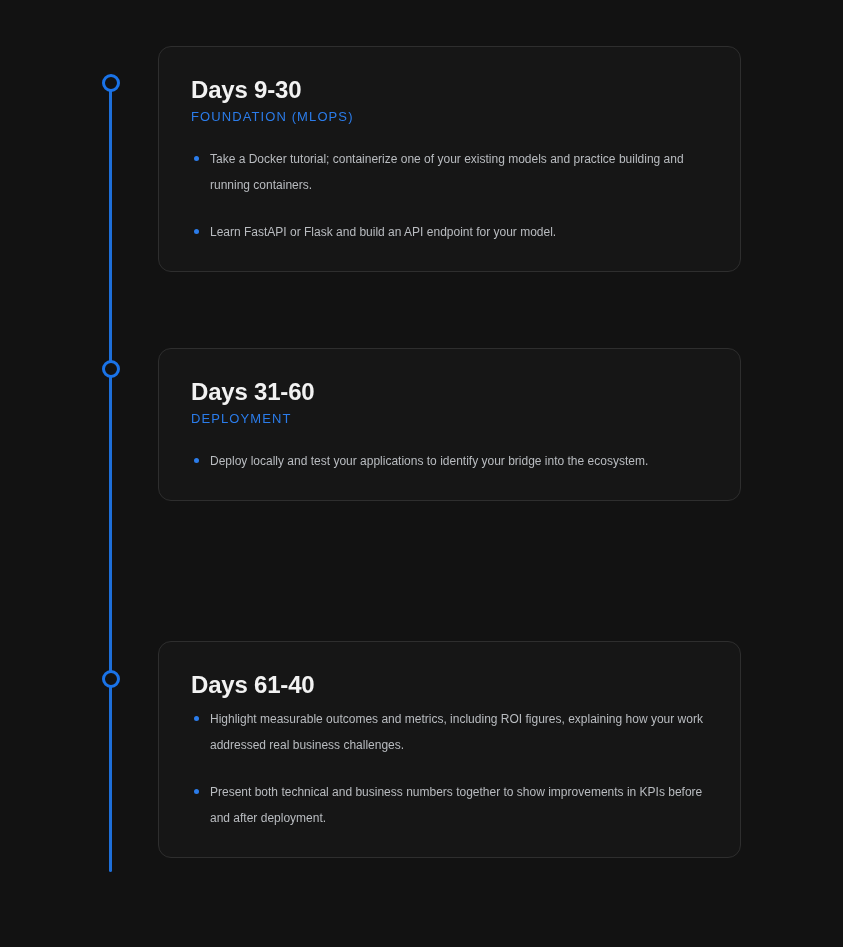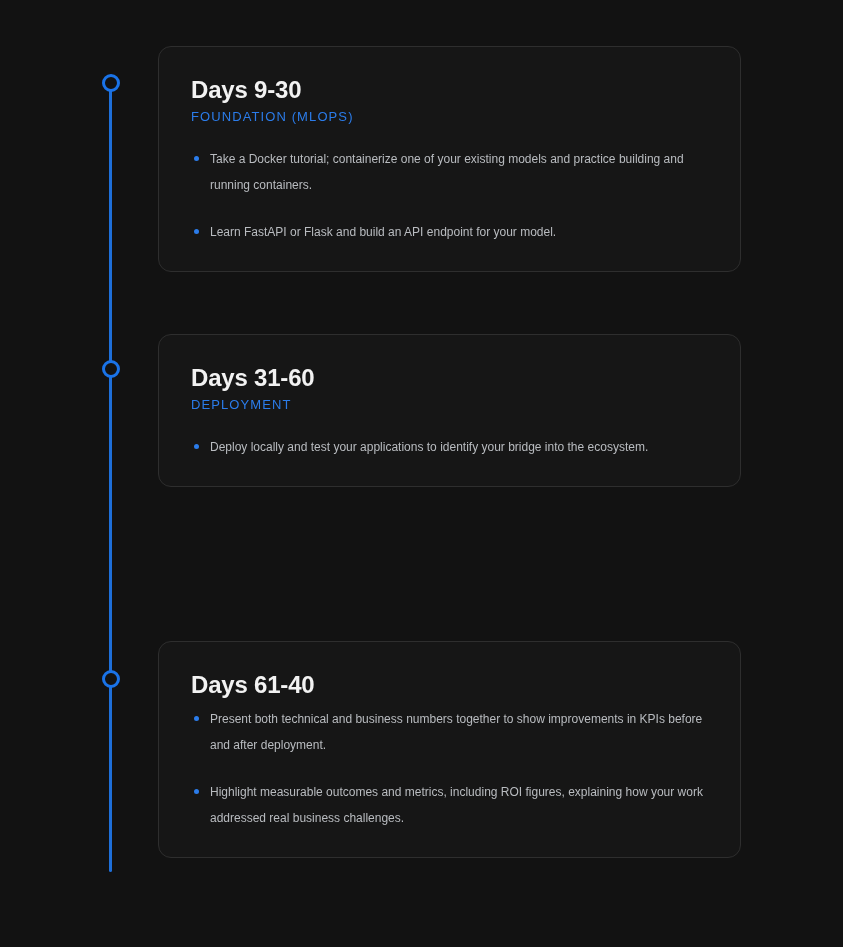--- a/index.html
+++ b/index.html
@@ -58,21 +58,21 @@
     position: absolute;
     left: 0;
     width: 583px;
     box-sizing: border-box;
     background: #161616;
     border: 1px solid #2e2e2e;
     border-radius: 13px;
     padding: 30px 32px 26px 32px;
   }
   .card.c1 { top: 46px; }
-  .card.c2 { top: 334px; }
+  .card.c2 { top: 348px; }
   .card.c3 { top: 641px; }
 
   .card-title {
     font-size: 24px;
     font-weight: bold;
     color: #f2f2f2;
     letter-spacing: -0.2px;
     line-height: 1.1;
     margin: 0 0 6px 0;
   }
@@ -151,23 +151,23 @@
           <span>Deploy locally and test your applications to identify your bridge into the ecosystem.</span>
         </li>
       </ul>
     </div>
 
     <div class="card c3">
       <div class="card-title">Days 61-40</div>
       <ul class="bullets">
         <li class="bullet">
           <span class="dot"></span>
-          <span>Present both technical and business numbers together to show improvements in KPIs before and after deployment.</span>
+          <span>Highlight measurable outcomes and metrics, including ROI figures, explaining how your work addressed real business challenges.</span>
         </li>
         <li class="bullet">
           <span class="dot"></span>
-          <span>Highlight measurable outcomes and metrics, including ROI figures, explaining how your work addressed real business challenges.</span>
+          <span>Present both technical and business numbers together to show improvements in KPIs before and after deployment.</span>
         </li>
       </ul>
     </div>
 
   </div>
 </div>
 
 </body></html>

